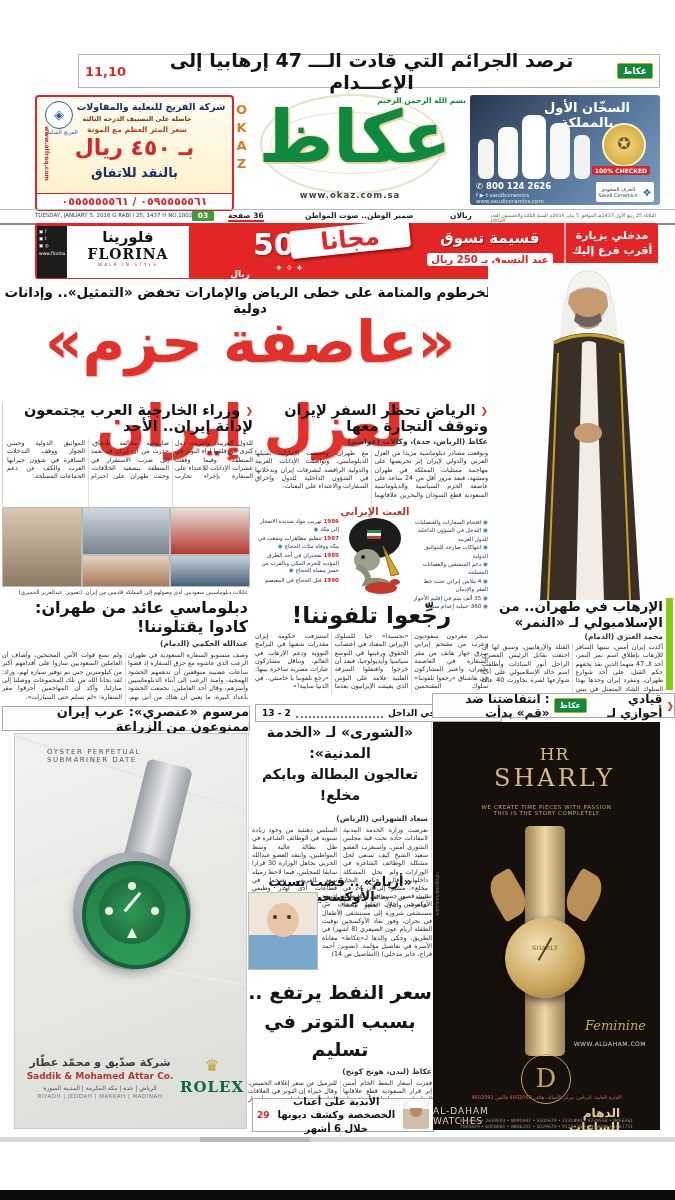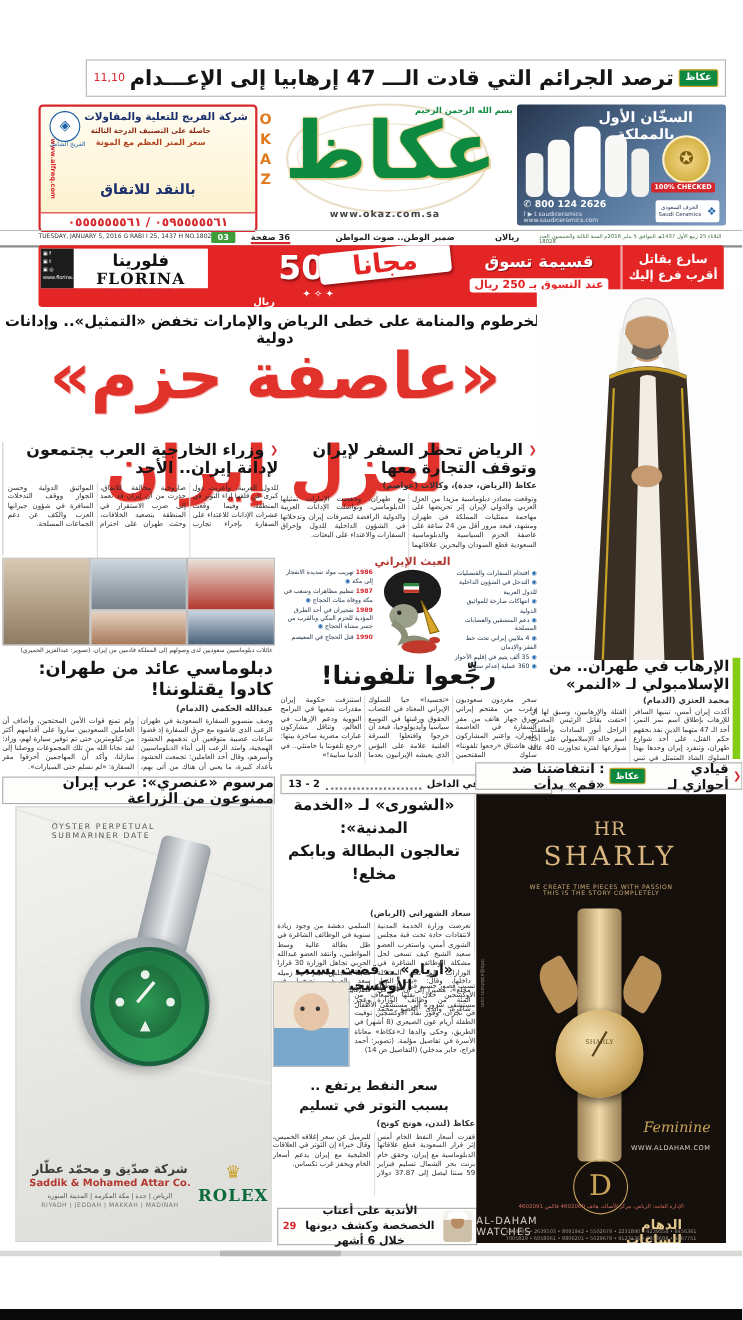--- a/index.html
+++ b/index.html
@@ -24,31 +24,32 @@
   .teaser{border:1px solid #b5b5b5;display:flex;align-items:center;justify-content:space-between;
           padding:0 6px;background:#fff;}
   .dotline{flex:1;border-bottom:2px dotted #777;margin:0 5px;height:7px;}
 </style>
 </head>
 <body>
 
 <div class="page">
 
   <div class="abs teaser" style="left:78px;top:54px;width:568px;height:32px;">
-    <span style="font-size:10px;color:#d7262c;font-weight:normal;">11,10</span>
+    <span style="font-size:13px;color:#d7262c;font-weight:bold;">11,10</span>
     <span class="hl" style="font-size:19px;flex:1;text-align:center;">ترصد الجرائم التي قادت الـــ 47 إرهابيا إلى الإعـــدام</span>
     <span class="okaz-mini">عكاظ</span>
   </div>
 
   <div class="abs rtl" style="left:35px;top:95px;width:195px;height:112px;border:2px solid #d7262c;border-radius:4px;background:linear-gradient(#fffdf2,#fdf0c8);overflow:hidden;">
     <div class="abs ltr" style="left:2px;top:8px;width:12px;height:96px;writing-mode:vertical-rl;font-size:6px;color:#d7262c;font-weight:bold;text-align:center;">www.alfreq.com</div>
     <div class="abs" style="right:6px;top:4px;width:150px;font-size:9.5px;font-weight:bold;color:#1a2f6e;text-align:center;">شركة الفريج للتعلية والمقاولات</div>
     <div class="abs" style="left:8px;top:4px;width:26px;height:26px;border-radius:50%;background:#fff;border:1px solid #1a5fa8;color:#1a5fa8;font-size:13px;text-align:center;line-height:26px;">◈</div>
     <div class="abs" style="right:20px;top:18px;width:150px;font-size:6.5px;font-weight:bold;color:#8a2b17;text-align:center;">حاصلة على التصنيف الدرجة الثالثة</div>
     <div class="abs" style="right:20px;top:28px;width:150px;font-size:7.5px;font-weight:bold;color:#b3441f;text-align:center;">سعر المتر العظم مع المونة</div>
+    <div class="abs" style="right:0;top:38px;width:100%;font-size:22px;font-weight:bold;color:#d7262c;text-align:center;">بـ ٤٥٠ ريال</div>
     <div class="abs" style="right:0;top:68px;width:100%;font-size:13px;font-weight:bold;color:#1a2f6e;text-align:center;">بالنقد للاتفاق</div>
     <div class="abs ltr" style="left:0;bottom:0;width:100%;background:#fff;border-top:1px solid #d7262c;font-size:11px;font-weight:bold;color:#d7262c;text-align:center;padding:1px 0;">٠٥٩٥٥٥٥٥٦١ / ٠٥٥٥٥٥٥٥٦١</div>
     <div class="abs" style="left:8px;top:32px;font-size:5.5px;color:#1a5fa8;">الفريج الشامل</div>
   </div>
 
   <div class="abs" style="left:230px;top:92px;width:240px;height:116px;">
     <div class="abs" style="left:30px;top:2px;width:180px;height:96px;border:2px solid #d9c49a;border-radius:50%;opacity:.55;"></div>
     <div class="abs" style="left:40px;top:20px;width:160px;height:60px;border:1px solid #d9c49a;border-radius:50%;opacity:.5;"></div>
     <div class="abs rtl" style="right:4px;top:4px;font-size:7.5px;color:#0d8a3f;font-weight:bold;">بسم الله الرحمن الرحيم</div>
     <div class="abs ltr" style="left:4px;top:10px;height:92px;writing-mode:vertical-rl;text-orientation:upright;font-size:13px;font-weight:bold;color:#e07b1f;letter-spacing:3px;">OKAZ</div>
@@ -77,36 +78,36 @@
   <div class="abs" style="left:0;top:209px;width:675px;height:13px;border-top:1px solid #bbb;border-bottom:2px solid #888;">
     <span class="abs ltr" style="left:35px;top:2px;font-size:5.5px;color:#333;">TUESDAY, JANUARY 5, 2016 G RABI I 25, 1437 H NO.18028</span>
     <span class="abs c" style="left:192px;top:1px;width:22px;height:10px;background:#3f9c3b;color:#fff;font-size:7.5px;font-weight:bold;border-radius:1px;">03</span>
     <span class="abs rtl" style="left:228px;top:1px;font-size:7.5px;font-weight:bold;color:#222;border-bottom:2px solid #d7262c;">36 صفحة</span>
     <span class="abs rtl" style="left:305px;top:1px;font-size:7.5px;font-weight:bold;color:#222;">ضمير الوطن.. صوت المواطن</span>
     <span class="abs rtl" style="left:450px;top:1px;font-size:7.5px;font-weight:bold;color:#222;">ريالان</span>
     <span class="abs rtl" style="left:490px;top:3px;width:180px;font-size:4.8px;color:#3f6e3f;text-align:left;">الثلاثاء 25 ربيع الأول 1437هـ الموافق 5 يناير 2016م السنة الثالثة والخمسون العدد 18028</span>
   </div>
 
   <div class="abs" style="left:35px;top:223px;width:623px;height:56px;background:#e32526;border-radius:3px;overflow:hidden;">
-    <div class="abs" style="left:2px;top:3px;width:152px;height:36px;background:#fff;display:flex;">
+    <div class="abs" style="left:2px;top:3px;width:152px;height:52px;background:#fff;display:flex;">
       <div style="width:26px;background:#1c1c1c;color:#fff;font-size:4.5px;padding:2px;line-height:1.6;">▣ f<br>▣ t<br>▣ ◎<br><span>www.florina.sa</span></div>
       <div style="flex:1;text-align:center;">
         <div class="rtl" style="font-size:15px;font-weight:900;color:#111;margin-top:2px;">فلورينا</div>
         <div class="ltr" style="font-size:14px;font-weight:bold;color:#111;font-family:'DejaVu Serif','Liberation Serif',serif;letter-spacing:1px;">FLORINA</div>
         <div class="ltr" style="font-size:4.5px;color:#d7262c;letter-spacing:2px;">WALK IN STYLE</div>
       </div>
     </div>
     <div class="abs" style="left:170px;top:4px;width:70px;text-align:center;color:#fff;">
       <span style="font-size:30px;font-weight:900;text-shadow:1px 1px 2px #8c0f10;margin-left:48px;">50</span>
       <span class="rtl" style="font-size:9px;font-weight:bold;display:inline-block;">ريال</span>
     </div>
     <div class="abs rtl" style="left:255px;top:2px;width:120px;transform:rotate(-6deg);background:#fff;color:#e32526;font-size:24px;font-weight:900;text-align:center;border-radius:4px;box-shadow:1px 2px 3px #8c0f10;">مجانا</div>
     <div class="abs rtl" style="left:390px;top:6px;width:130px;font-size:15px;font-weight:900;color:#fff;text-align:center;text-shadow:1px 1px 0 #8c0f10;">قسيمة تسوق</div>
     <div class="abs rtl" style="left:392px;top:30px;width:126px;background:#fff;color:#e32526;font-size:10px;font-weight:bold;text-align:center;border-radius:3px;padding:1px 0;">عند التسوق بـ 250 ريال</div>
-    <div class="abs rtl" style="right:4px;top:6px;width:84px;font-size:11px;font-weight:900;color:#fff;text-align:center;line-height:1.35;">سارع بقاتل أقرب فرع إليك</div>
+    <div class="abs rtl" style="right:4px;top:6px;width:84px;font-size:11px;font-weight:900;color:#fff;text-align:center;line-height:1.35;">مدخلي بزيارة أقرب فرع إليك</div>
     <div class="abs" style="right:92px;top:0;width:2px;height:56px;background:#fff;opacity:.6;"></div>
     <div class="abs" style="left:240px;top:40px;color:#fff;font-size:9px;">✦ ✧ ✦</div>
   </div>
 
   <div class="abs rtl c" style="left:0;top:284px;width:500px;font-size:13.5px;font-weight:900;color:#111;">الخرطوم والمنامة على خطى الرياض والإمارات تخفض «التمثيل».. وإدانات دولية</div>
   <div class="abs rtl c" style="left:0;top:300px;width:500px;font-size:58px;font-weight:900;color:#e0312a;line-height:1.45;text-shadow:1px 1px 0 #f3b9b4;">«عاصفة حزم» لعزل إيران</div>
 
   <div class="abs" style="left:488px;top:263px;width:185px;height:337px;background:#fdfdfd;">
     <svg width="185" height="337" viewBox="0 0 185 337">
       <ellipse cx="100" cy="42" rx="20" ry="24" fill="#c79b72"></ellipse>
@@ -234,36 +235,36 @@
     <div class="abs ltr c" style="left:10px;top:359px;width:150px;font-size:5.5px;color:#777;letter-spacing:.5px;">RIYADH | JEDDAH | MAKKAH | MADINAH</div>
     <div class="abs c" style="left:170px;top:322px;width:54px;font-size:16px;color:#c9a227;">♛</div>
     <div class="abs ltr c" style="left:160px;top:344px;width:74px;font-size:15px;font-weight:bold;color:#0b6b3c;font-family:'DejaVu Serif','Liberation Serif',serif;letter-spacing:1px;">ROLEX</div>
   </div>
 
   <div class="abs" style="left:248px;top:722px;width:184px;height:150px;border:1px solid #ddd;border-width:0 1px;padding:0 3px;box-sizing:border-box;">
     <div class="hl rtl c" style="font-size:14px;line-height:1.5;">
       <div>«الشورى» لـ «الخدمة المدنية»:</div>
       <div>تعالجون البطالة وبابكم مخلع!</div>
     </div>
-    <div class="byline" style="margin-top:20px;">سعاد الشهراني (الرياض)</div>
+    <div class="byline" style="margin-top:8px;">سعاد الشهراني (الرياض)</div>
     <div class="body-text cols2" style="margin-top:3px;height:96px;overflow:hidden;">تعرضت وزارة الخدمة المدنية لانتقادات حادة تحت قبة مجلس الشورى أمس، واستغرب العضو سعيد الشيخ كيف تسعى لحل مشكلة الوظائف الشاغرة في الوزارات ولم تحل المشكلة داخلها، وقال: «باب النجار مخلع»، مشيرا إلى أن 24 في المئة من وظائف الوزارة شاغرة، وأبدى العضو محمد السلمي دهشة من وجود زيادة سنوية في الوظائف الشاغرة في ظل بطالة عالية وسط المواطنين، وانتقد العضو عبدالله الحربي تجاهل الوزارة 30 قرارا سابقا للمجلس، فيما لاحظ زميله سعد العريفي تضخما في قطاعات أدى لهدر وظيفي وعجز. «التفاصيل ص 18»</div>
   </div>
 
   <div class="abs" style="left:248px;top:874px;width:184px;height:100px;">
     <div class="hl rtl c" style="font-size:13px;">«أريام» .. قضت بسبب الأوكسجين</div>
     <div class="abs" style="left:0;top:18px;width:68px;height:76px;border:1px solid #bbb;background:linear-gradient(#efe6da 55%,#7aa7cc 55%);">
       <div class="abs" style="left:18px;top:10px;width:32px;height:34px;border-radius:50%;background:#e7c5a8;"></div>
       <div class="abs" style="left:24px;top:22px;width:4px;height:4px;border-radius:50%;background:#333;"></div>
       <div class="abs" style="left:38px;top:22px;width:4px;height:4px;border-radius:50%;background:#333;"></div>
     </div>
     <div class="body-text" style="position:absolute;right:0;top:18px;width:110px;height:78px;overflow:hidden;">تسبب قصور جسيم في وفاة طفلة، إذ نفد الأوكسجين خلال نقلها بإسعاف من مستشفى شرورة إلى مستشفى الأطفال في نجران، وفور نفاد الأوكسجين توفيت الطفلة أريام عون الصيعري (8 أشهر) في الطريق، وحكى والدها لـ«عكاظ» معاناة الأسرة في تفاصيل مؤلمة. (تصوير: أحمد فراج، جابر مدخلي) (التفاصيل ص 14)</div>
   </div>
 
   <div class="abs" style="left:248px;top:978px;width:184px;height:116px;">
-    <div class="hl rtl c" style="font-size:12px;line-height:1.5;">
+    <div class="hl rtl c" style="font-size:19px;line-height:1.5;">
       <div>سعر النفط يرتفع ..</div>
       <div>بسبب التوتر في تسليم</div>
     </div>
     <div class="byline" style="margin-top:3px;">عكاظ (لندن، هونج كونج)</div>
     <div class="body-text cols2" style="margin-top:3px;height:58px;overflow:hidden;">قفزت أسعار النفط الخام أمس إثر قرار السعودية قطع علاقاتها الدبلوماسية مع إيران، وحقق خام برنت بحر الشمال تسليم فبراير 59 سنتا ليصل إلى 37.87 دولار للبرميل عن سعر إغلاقه الخميس، وقال خبراء إن التوتر في العلاقات الخليجية مع إيران يدعم أسعار الخام ويحفز غرب تكساس.</div>
   </div>
 
   <div class="abs strip rtl" style="left:252px;top:1098px;width:172px;height:32px;padding:0 4px;gap:4px;">
     <div style="width:26px;height:28px;background:linear-gradient(#f4f1ec 30%,#cdbfa8 30%);border-radius:3px;position:relative;">
       <div class="abs" style="left:7px;top:4px;width:12px;height:12px;border-radius:50%;background:#b98b62;"></div>

